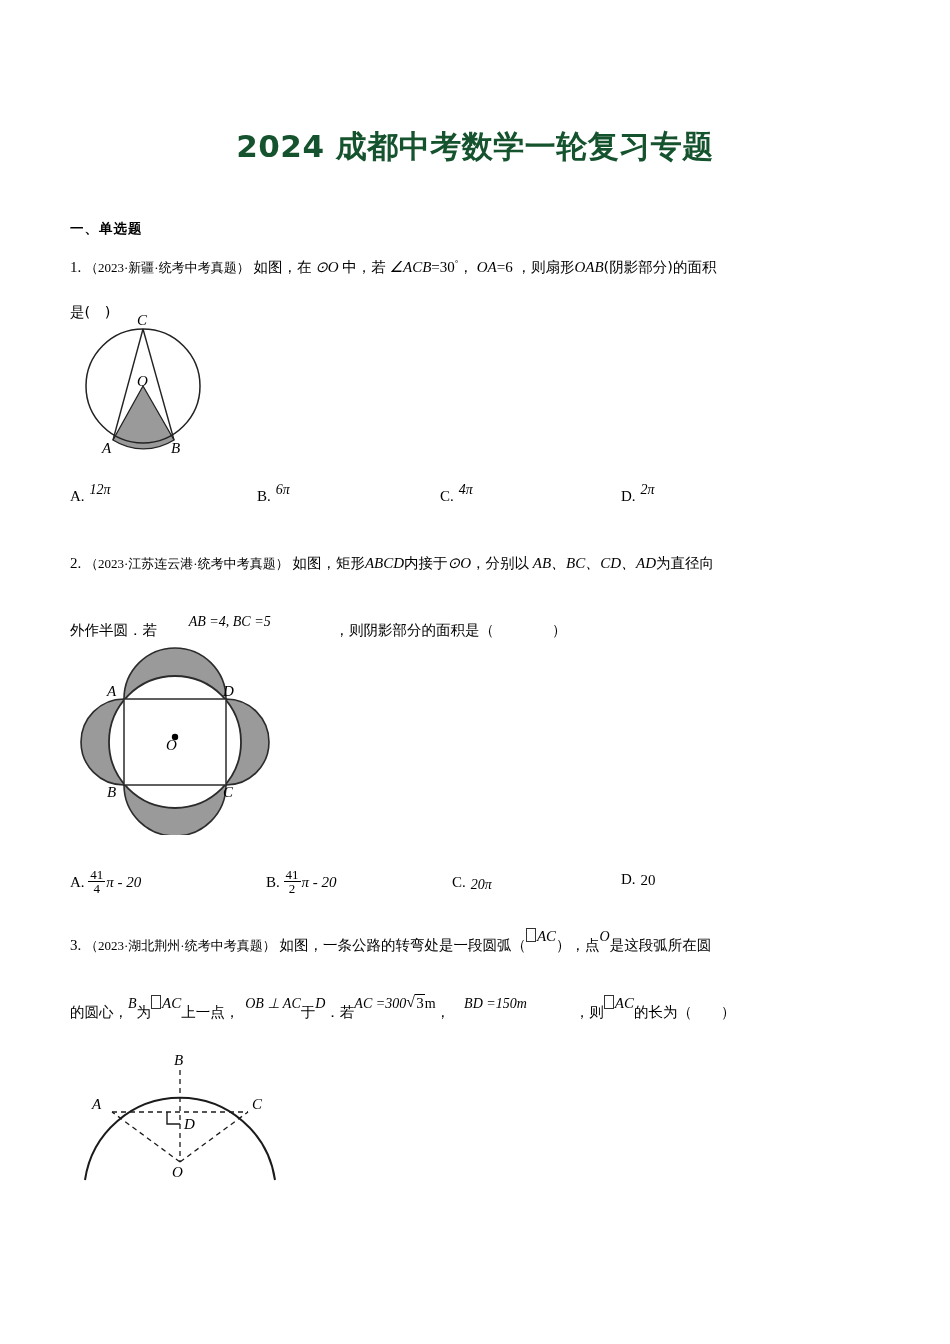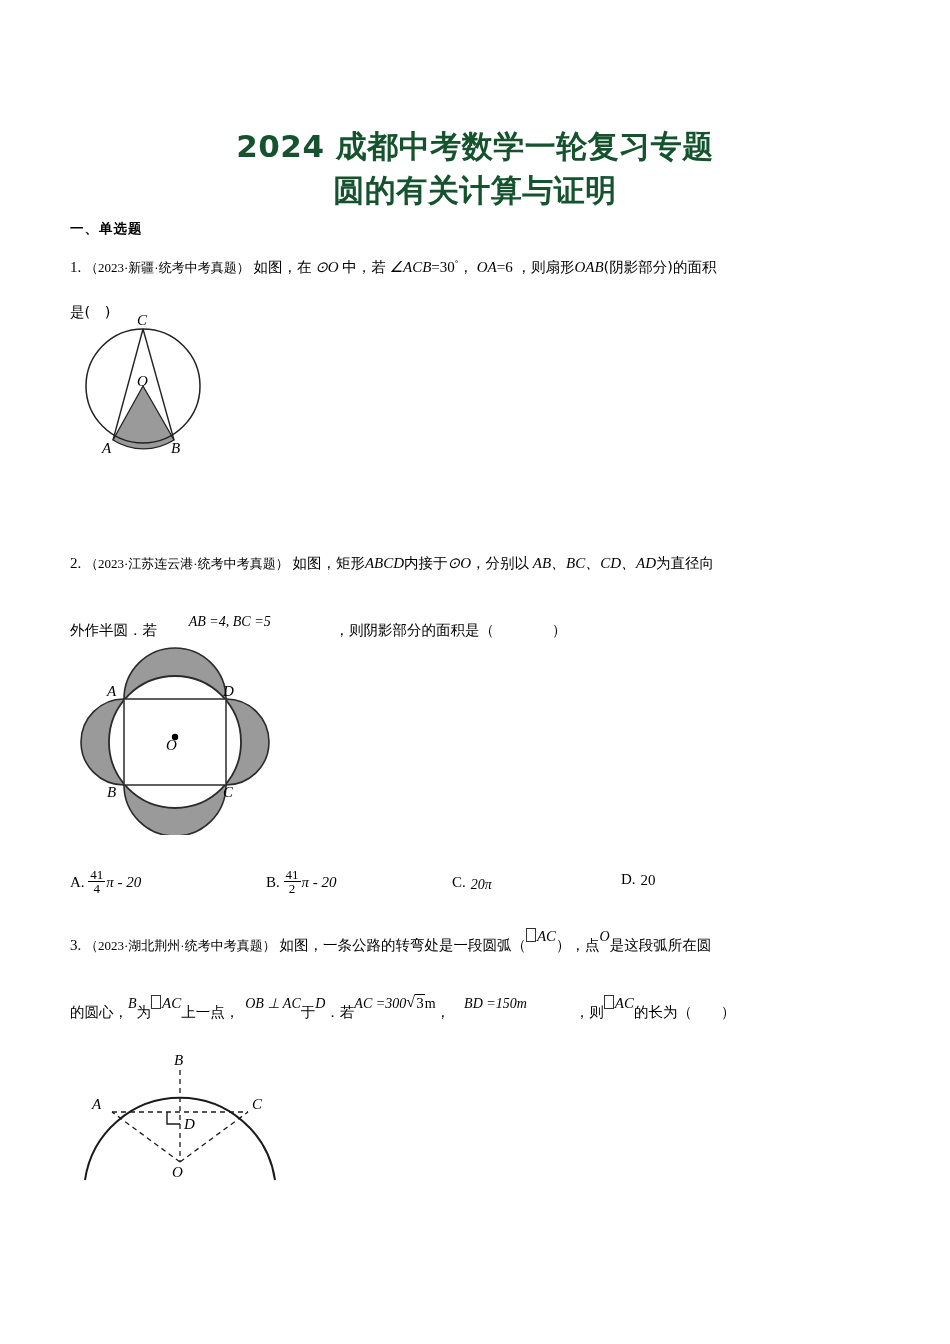--- a/index.html
+++ b/index.html
@@ -151,21 +151,20 @@
     color: #000;
   }
 </style>
 </head>
 <body>
 
 <div class="page">
 
   <div class="title-block">
     <div class="title-line">2024 成都中考数学一轮复习专题</div>
-    <div class="title-line">圆的有关计算与证明</div>
   </div>
 
   <div class="section-head">一、单选题</div>
 
   <div class="q" style="top:248px;">
     <div class="q-line">
       <span class="mn">1.</span>
       <span class="src">（2023·新疆·统考中考真题）</span>
       <span class="cn">如图，在</span>
       <span class="mi">⊙O</span>
@@ -188,20 +187,34 @@
 
       <line x1="68" y1="11" x2="38" y2="122" stroke="#222" stroke-width="1.4"></line>
       <line x1="68" y1="11" x2="99" y2="122" stroke="#222" stroke-width="1.4"></line>
     </svg>
     <span class="fig-label" style="left:62px; top:-6px;">C</span>
     <span class="fig-label" style="left:62px; top:55px;">O</span>
     <span class="fig-label" style="left:27px; top:122px;">A</span>
     <span class="fig-label" style="left:96px; top:122px;">B</span>
   </div>
 
+  <div class="opts" style="top:488px; height:30px;">
+    <span class="opt" style="left:0px;">
+      <span class="opt-label">A.</span><span class="opt-val">12π</span>
+    </span>
+    <span class="opt" style="left:187px;">
+      <span class="opt-label">B.</span><span class="opt-val">6π</span>
+    </span>
+    <span class="opt" style="left:370px;">
+      <span class="opt-label">C.</span><span class="opt-val">4π</span>
+    </span>
+    <span class="opt" style="left:551px;">
+      <span class="opt-label">D.</span><span class="opt-val">2π</span>
+    </span>
+  </div>
 
   <div class="q" style="top:548px;">
     <div class="q-line">
       <span class="mn">2.</span>
       <span class="src">（2023·江苏连云港·统考中考真题）</span>
       <span class="cn">如图，矩形</span><span class="mi">ABCD</span><span class="cn">内接于</span><span class="mi">⊙O</span><span class="cn">，分别以</span>
       <span class="mi">AB、BC、CD、AD</span><span class="cn">为直径向</span>
     </div>
     <div class="q-line" style="margin-top:36px;">
       <span class="cn">外作半圆．若</span>

